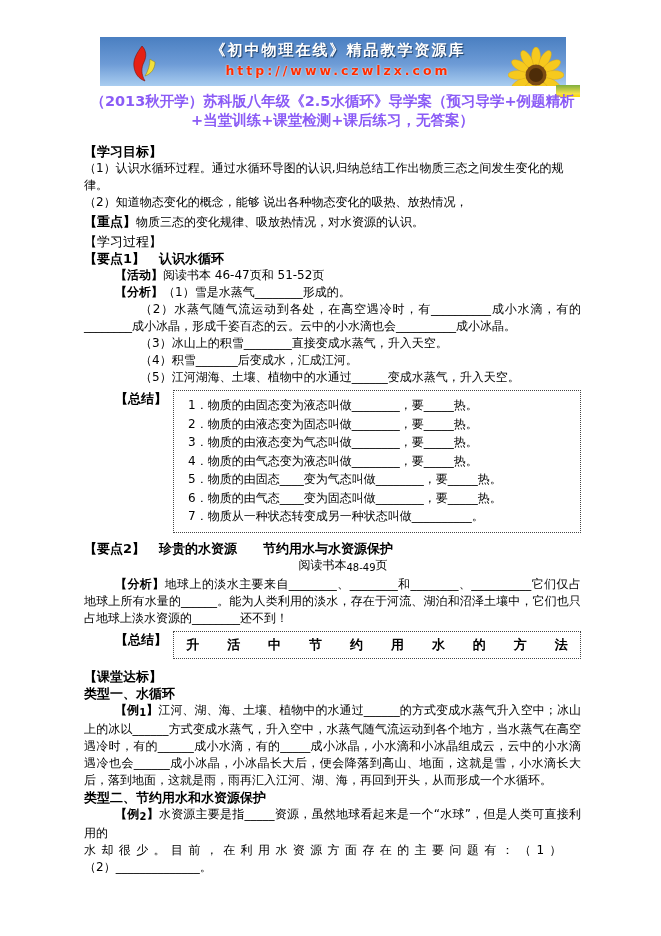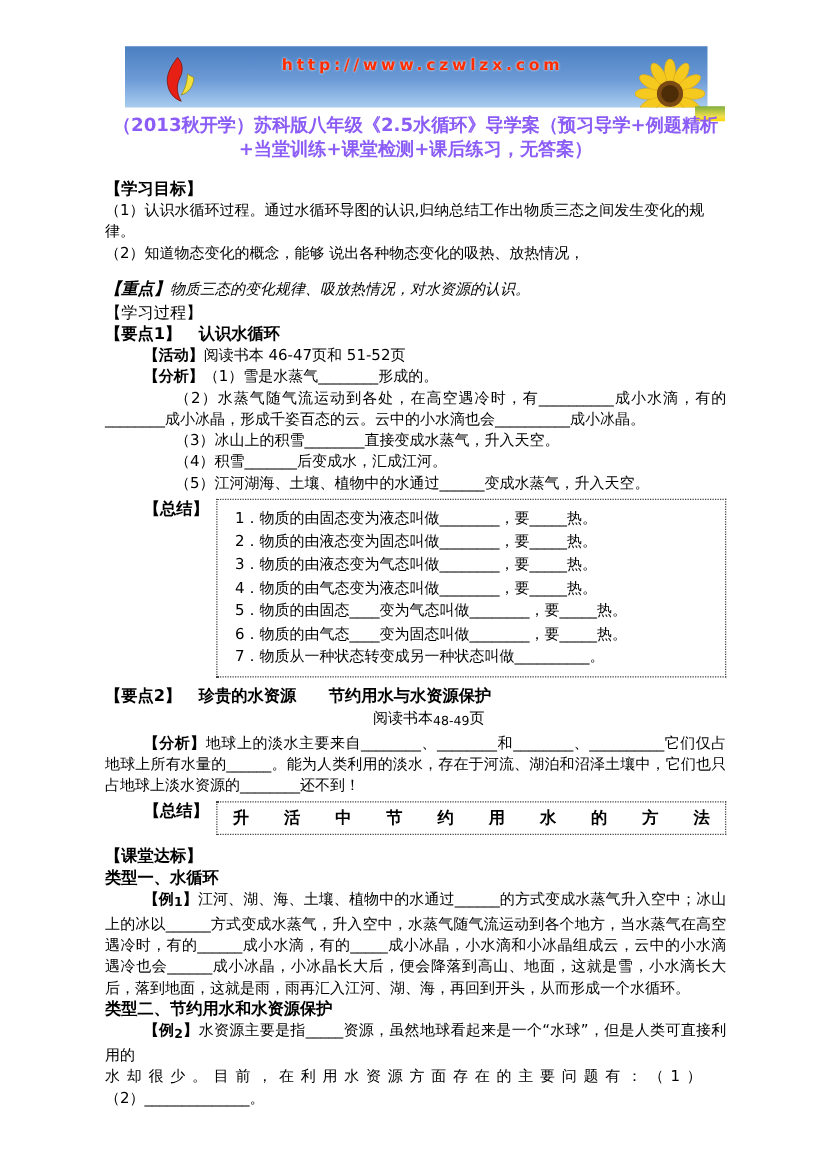--- a/index.html
+++ b/index.html
@@ -21,21 +21,21 @@
                   background:linear-gradient(180deg,#7fae3f 0%,#f3e04b 70%,#ffd700 100%); }
 
   
   .content { position:absolute; left:84px; top:92px; width:497px; font-size:12px; line-height:17px; }
 
   .doc-title { color:#8b5cf6; font-weight:bold; font-size:14.5px; line-height:19px; text-align:center; }
 
   .sec-heading { font-weight:bold; font-size:13px; margin-top:13px; }
   .goal-line { margin-top:0; }
   .inline-label { font-weight:bold; }
-  .kp-line { margin-top:12px;font-style:italic; }
+  .kp-line { margin-top:2px; }
   .proc-heading { font-weight:normal; font-size:13px; margin-top:2px; }
   .point-heading { font-weight:bold; font-size:13px; margin-top:0; }
   .point-title { margin-left:14px; }
   .act-line { text-indent:31px; }
   .analysis-first { text-indent:31px; }
   .indent-item { text-indent:56px; text-align:justify; }
 
   .summary-row { display:flex; align-items:flex-start; margin-top:4px; }
   .summary-label { font-weight:bold; font-size:13px; margin-left:31px; flex:0 0 auto; }
   .summary-box { flex:1 1 auto; border:1px dotted #444; margin-left:6px; padding:5px 10px 6px 14px; }
@@ -66,20 +66,21 @@
 <body>
 
 <div class="page">
 
   <div class="banner">
     <svg class="banner-logo" viewBox="0 0 36 38" xmlns="http://www.w3.org/2000/svg">
       <path d="M16 1 C10 9 7 15 8 22 C9 29 13 34 19 36 C15 29 15 23 18 17 C21 11 20 5 16 1 Z" fill="#e62014" stroke="#7a0f08" stroke-width="0.6"></path>
       <path d="M24 14 C24 20 22 26 19 31 C25 29 29 24 29 17 C27 16 25 15 24 14 Z" fill="#f2e03c" stroke="#8a7a10" stroke-width="0.5"></path>
     </svg>
     <div class="banner-texts">
+      <div class="banner-title">《初中物理在线》精品教学资源库</div>
       <div class="banner-url">http://www.czwlzx.com</div>
     </div>
     <svg class="banner-sunflower" viewBox="0 0 40 40" xmlns="http://www.w3.org/2000/svg">
       <g fill="#f6c91e" stroke="#d8a413" stroke-width="0.3">
         <ellipse cx="20" cy="7" rx="3.2" ry="7"></ellipse>
         <ellipse cx="20" cy="7" rx="3.2" ry="7" transform="rotate(30 20 20)"></ellipse>
         <ellipse cx="20" cy="7" rx="3.2" ry="7" transform="rotate(60 20 20)"></ellipse>
         <ellipse cx="20" cy="7" rx="3.2" ry="7" transform="rotate(90 20 20)"></ellipse>
         <ellipse cx="20" cy="7" rx="3.2" ry="7" transform="rotate(120 20 20)"></ellipse>
         <ellipse cx="20" cy="7" rx="3.2" ry="7" transform="rotate(150 20 20)"></ellipse>

